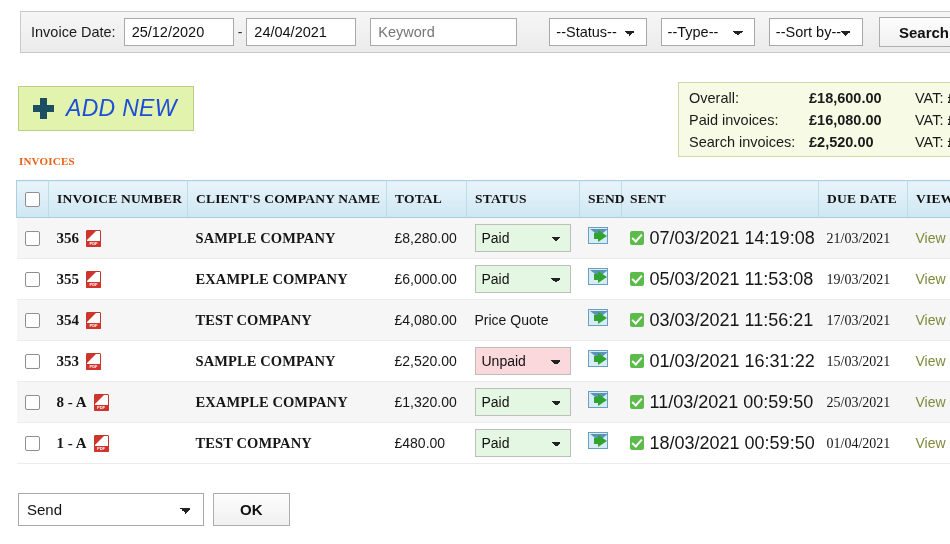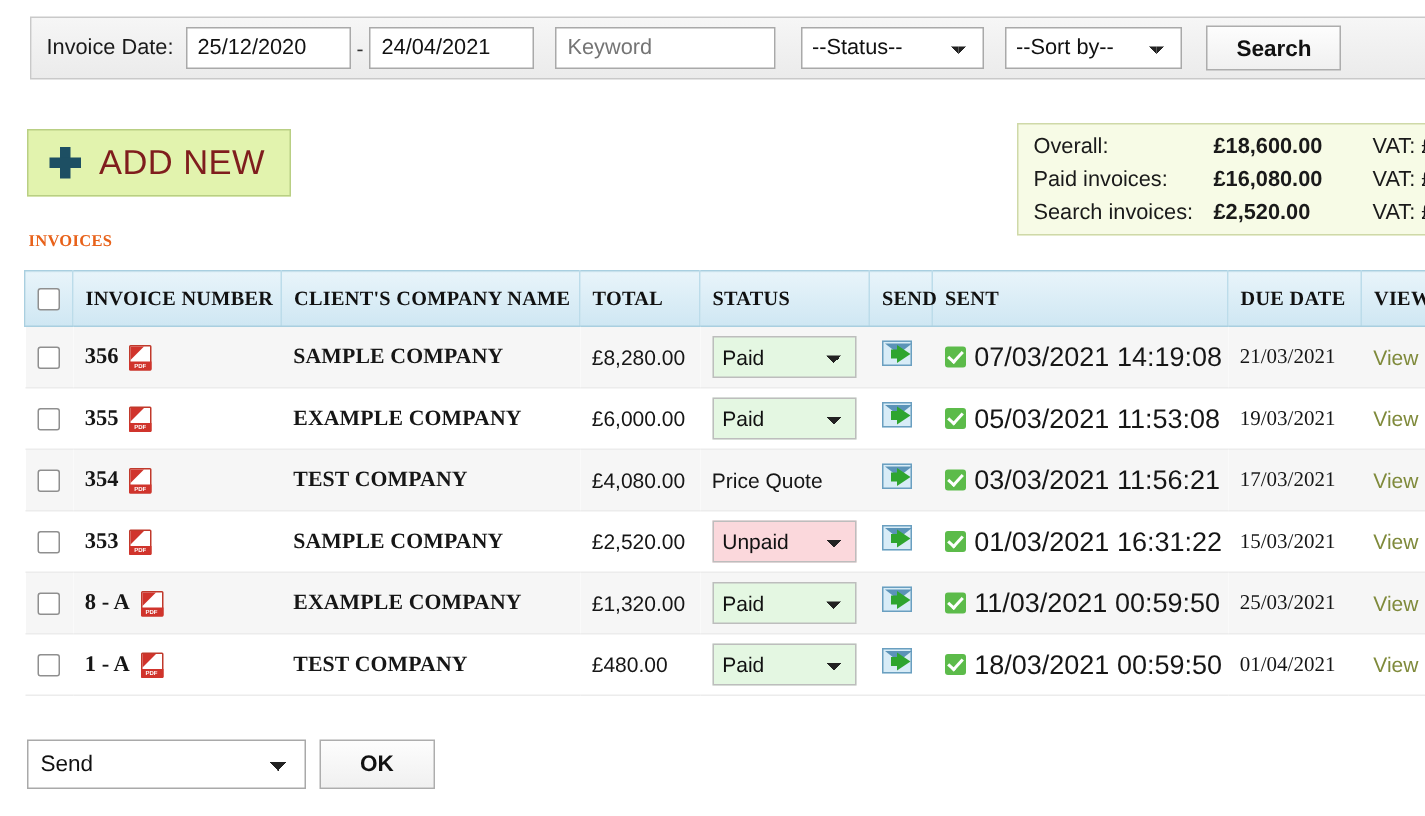--- a/index.html
+++ b/index.html
@@ -40,21 +40,21 @@
     font-family: "Liberation Sans", sans-serif;
     -webkit-appearance: none; appearance: none;
     background-image:
       linear-gradient(45deg, transparent 50%, #222 50%),
       linear-gradient(135deg, #222 50%, transparent 50%);
     background-position: calc(100% - 16px) 12px, calc(100% - 11px) 12px;
     background-size: 5px 5px, 5px 5px;
     background-repeat: no-repeat;
     border-radius: 0;
   }
-  .sel-status { width: 122px; margin-left: 17px; }
+  .sel-status { width: 122px; margin-left: 32px; }
   .sel-type   { width: 118px; margin-left: 14px; }
   .sel-sort   { width: 118px; margin-left: 14px; }
   .searchbtn {
     height: 30px; min-width: 90px; margin-left: 16px;
     background: linear-gradient(#fdfdfd,#f0f0f0);
     border: 1px solid #adadad;
     font-size: 15px; font-weight: bold; color:#111;
     font-family: "Liberation Sans", sans-serif;
     padding: 0 14px; border-radius:0; cursor: pointer;
   }
@@ -67,22 +67,23 @@
     display: flex; align-items: center; gap: 12px;
     padding-left: 14px; cursor: pointer;
   }
   .plus { position: relative; width: 21px; height: 21px; flex: 0 0 auto; }
   .plus::before, .plus::after {
     content:""; position: absolute; background:#1d4f63;
   }
   .plus::before { left: 7px; top: 0; width: 7px; height: 21px; }
   .plus::after  { top: 7px; left: 0; height: 7px; width: 21px; }
   .addnew-label {
-    font-size: 23px; color: #7f1d1d; letter-spacing: .3px;
+    font-size: 23px; color: #1d4ed8; letter-spacing: .3px;
     font-family: "Liberation Sans", sans-serif;
+    font-style: italic;
   }
 
   
   .totals {
     position: absolute; left: 678px; top: 82px;
     width: 300px; height: 75px;
     background: #f7fbe6; border: 1px solid #cfd9a8;
     padding: 7px 0 0 10px;
     font-size: 14.5px; color: #1a1a1a;
   }
@@ -244,20 +245,23 @@
 <div class="page">
 
   <div class="filterbar">
     <span class="lbl">Invoice Date:</span>
     <input class="txtin date-in" type="text" value="25/12/2020" style="">
     <span class="dash">-</span>
     <input class="txtin date-in" type="text" value="24/04/2021" style="">
     <input class="txtin kw-in" type="text" placeholder="Keyword" style="">
     <select class="sel sel-status">
       <option>--Status--</option>
+    </select>
+    <select class="sel sel-type">
+      <option>--Type--</option>
     </select>
     <select class="sel sel-sort">
       <option>--Sort by--</option>
     </select>
     <button class="searchbtn">Search</button>
   </div>
 
   <div class="addnew">
     <span class="plus"></span>
     <span class="addnew-label">ADD NEW</span>

